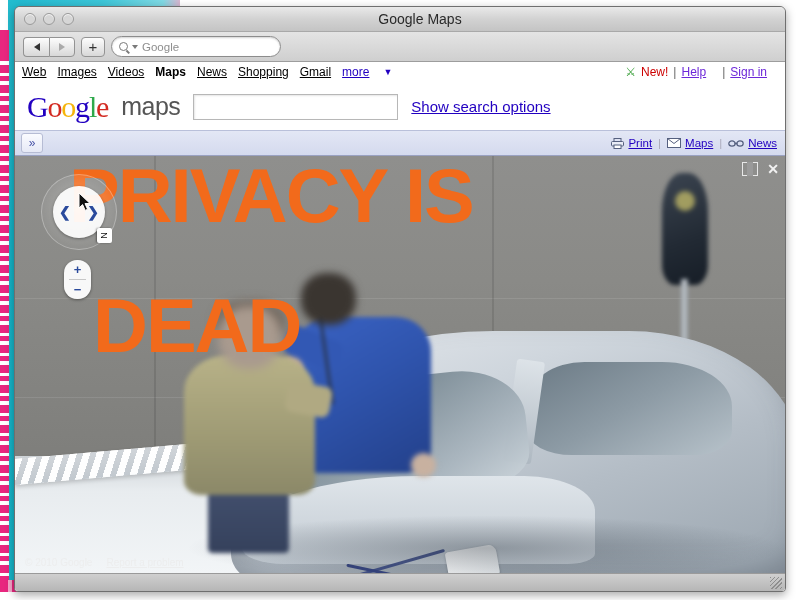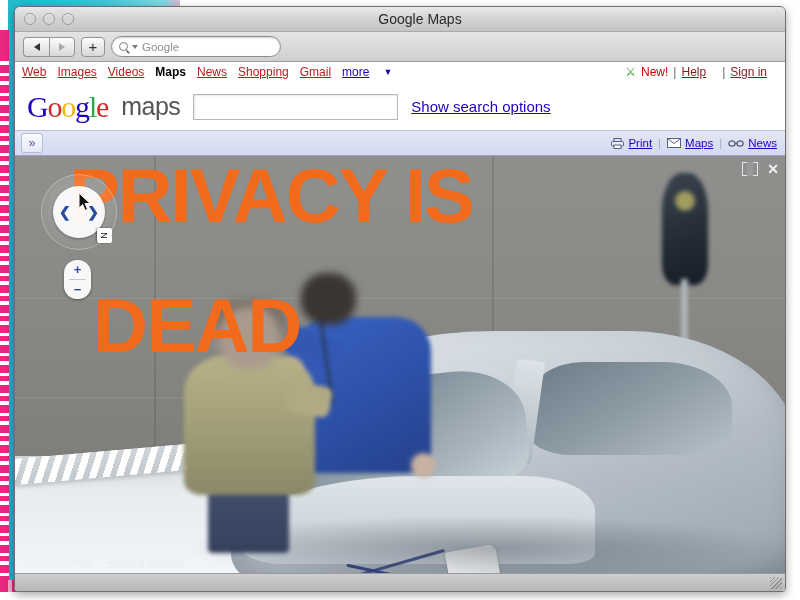--- a/index.html
+++ b/index.html
@@ -145,28 +145,28 @@
   .searchph { font-size: 11.5px; color: #8e8e8e; }
 
   
   .page { flex: 1 1 auto; background: #ffffff; display:flex; flex-direction:column; overflow:hidden; }
 
   .gnav {
     height: 21px; flex: 0 0 21px;
     display: flex; align-items: center; padding: 0 7px;
     font-size: 12px; border-bottom: 1px solid #ffffff;
   }
-  .gnav a { color: #b91c1c; text-decoration: underline; margin-right: 11px; }
+  .gnav a { color: #000000; text-decoration: underline; margin-right: 11px; }
   .gnav .cur { color: #000; font-weight: bold; text-decoration: none; margin-right: 11px; }
   .gnav .more { color: #2200C1; text-decoration: underline; }
   .gnav-right { margin-left: auto; display: flex; align-items: center; gap: 5px; font-size: 12px; }
   .flask { color: #3a9f3a; font-size: 12px; }
   .newbang { color: #c00; }
   .sep { color: #666; }
-  .gnav-right a { color:#7f1d1d; text-decoration: underline; }
+  .gnav-right a { color:#6d28d9; text-decoration: underline; }
 
   .gheader {
     flex: 0 0 47px; display: flex; align-items: center; padding: 0 12px; gap: 13px;
     background: #ffffff;
   }
   .glogo { font-size: 30px; letter-spacing: -1.2px; font-family: "Liberation Serif", serif; }
   .glogo .b { color:#2200C1; } .glogo .r { color:#D32B22; }
   .glogo .y { color:#F5B50A; } .glogo .g { color:#2EA94B; }
   .gmaps-word { font-size: 25px; color: #555; font-family: "Liberation Sans", sans-serif; letter-spacing: -0.5px; }
   .searchfield {

